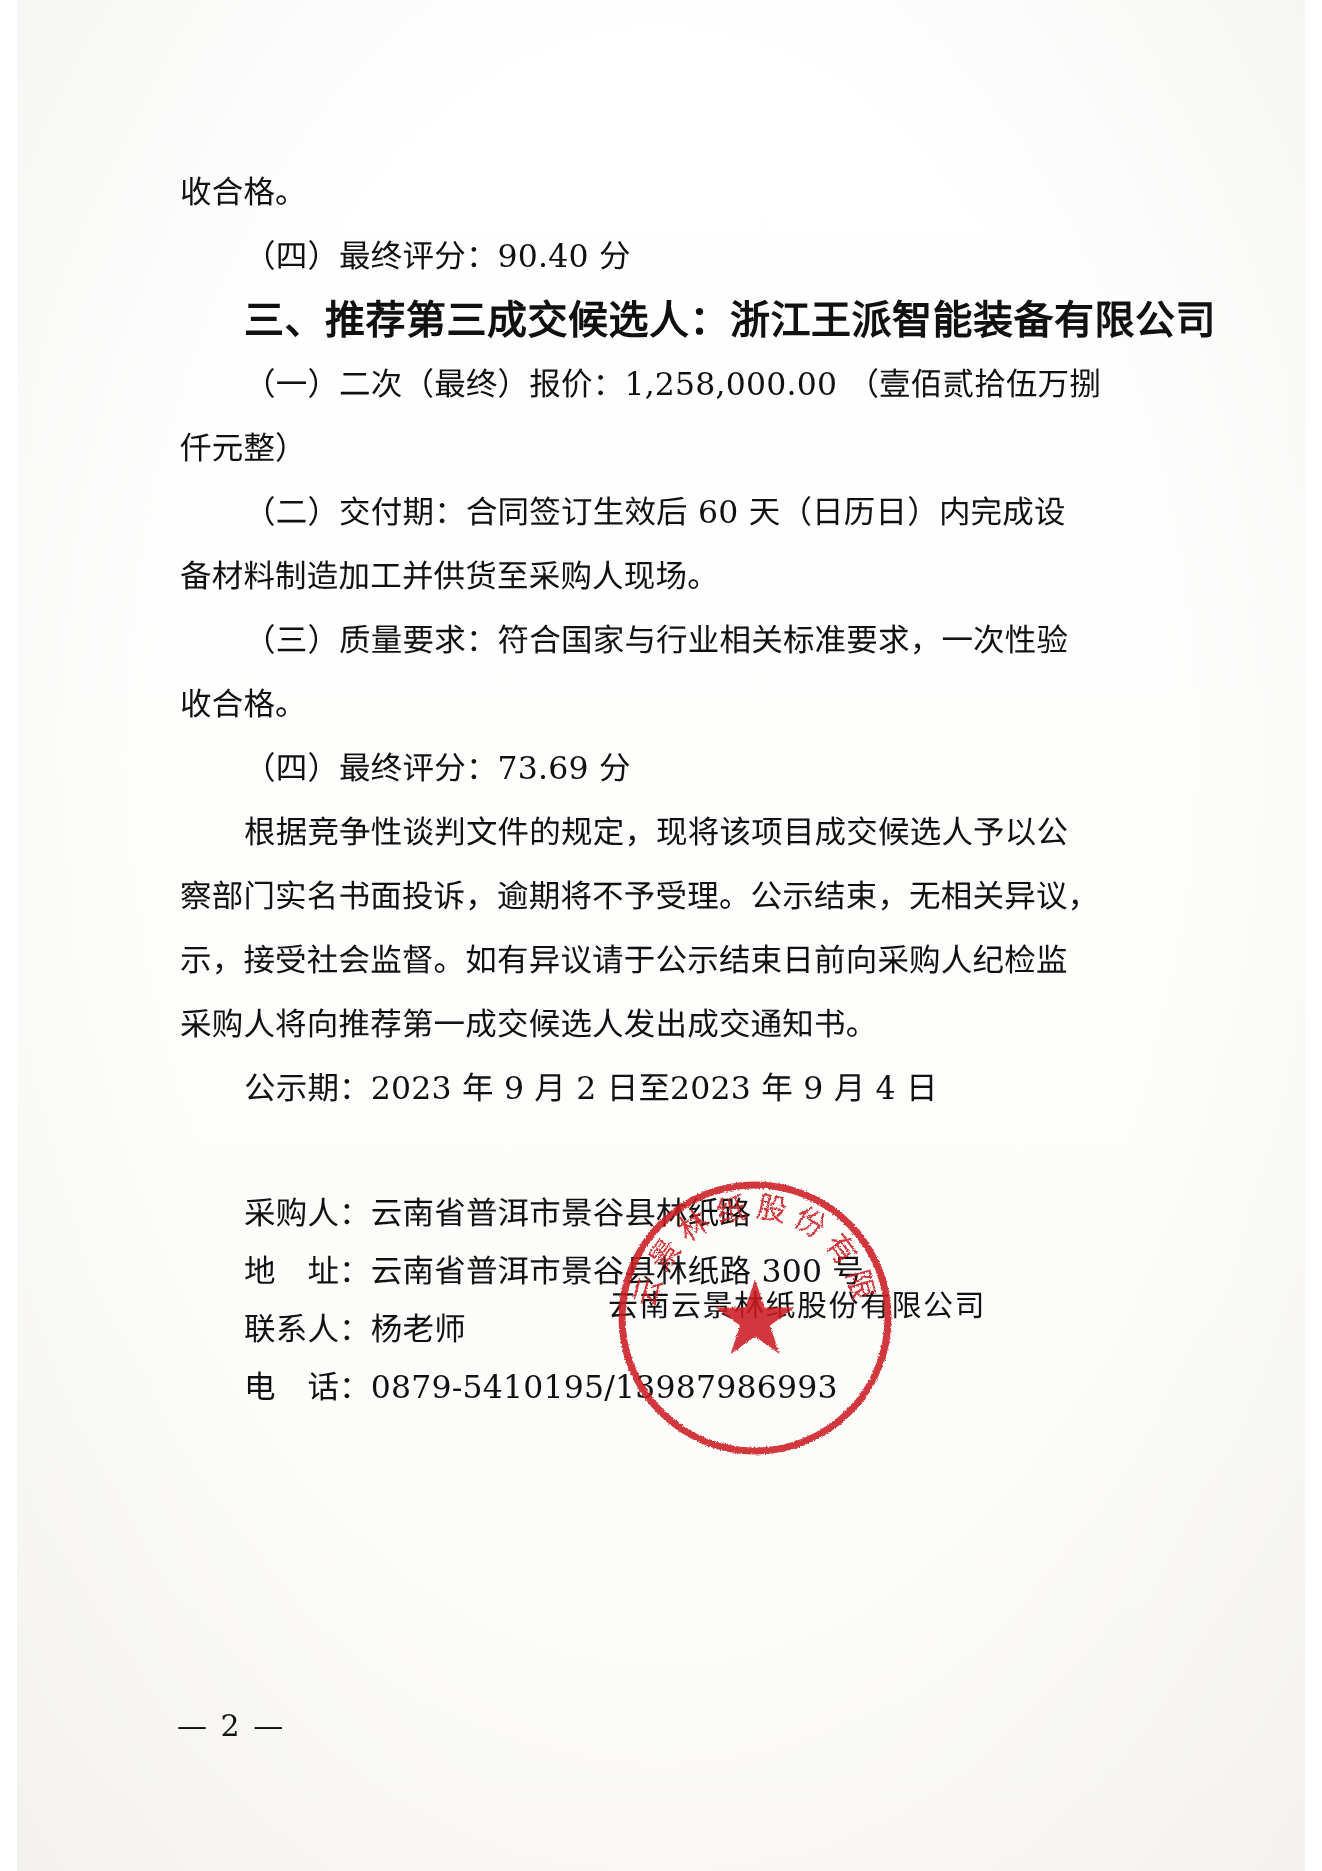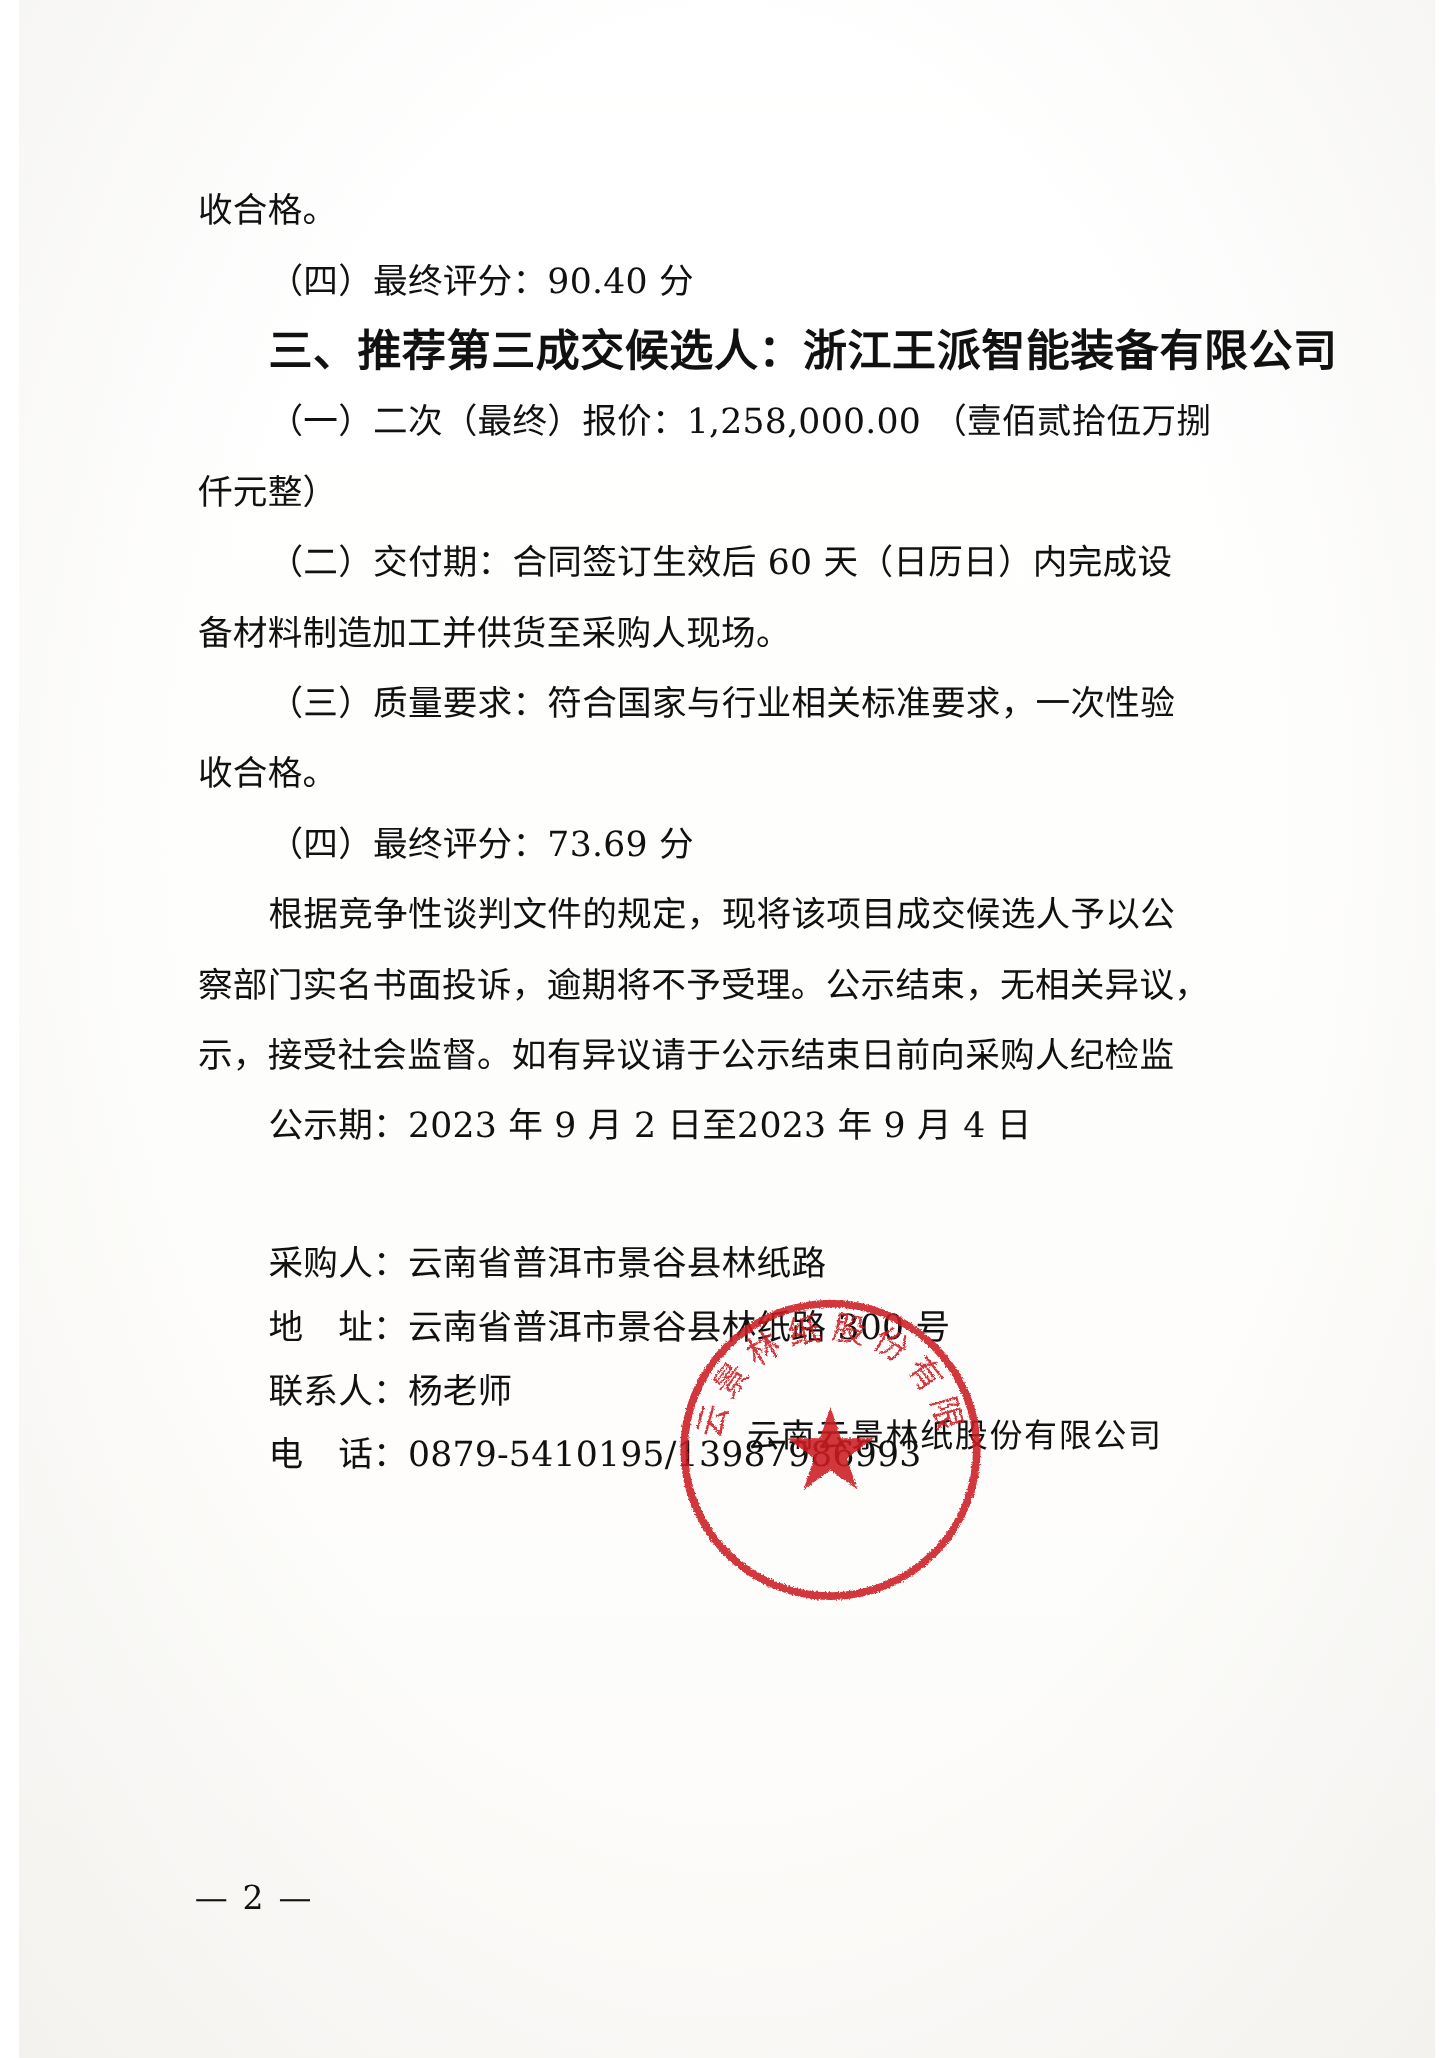--- a/index.html
+++ b/index.html
@@ -56,21 +56,21 @@
   }
   .contact-block .line {
     padding-left: 64px;
     line-height: 58px;
   }
   .sign-block {
     position: absolute;
     left: 520px;
     top: 1275px;
     width: 520px;
-    text-align: right;
+    text-align: center;
   }
   .sign-block .line {
     font-size: 30px;
     line-height: 62px;
     letter-spacing: 1.5px;
   }
   .sign-date {
     padding-left: 46px;
   }
   
@@ -116,20 +116,21 @@
     <div class="line">备材料制造加工并供货至采购人现场。</div>
 
     <div class="line indent">（三）质量要求：符合国家与行业相关标准要求，一次性验</div>
     <div class="line">收合格。</div>
 
     <div class="line indent">（四）最终评分：73.69 分</div>
 
     <div class="line indent">根据竞争性谈判文件的规定，现将该项目成交候选人予以公</div>
     <div class="line">察部门实名书面投诉，逾期将不予受理。公示结束，无相关异议，</div>
     <div class="line">示，接受社会监督。如有异议请于公示结束日前向采购人纪检监</div>
+    <div class="line">采购人将向推荐第一成交候选人发出成交通知书。</div>
 
     <div class="line indent">公示期：2023 年 9 月 2 日至2023 年 9 月 4 日</div>
 
     <div class="gap-line"></div>
 
     <div class="contact-block">
       <div class="line">采购人：云南省普洱市景谷县林纸路</div>
       <div class="line">地　址：云南省普洱市景谷县林纸路 300 号</div>
       <div class="line">联系人：杨老师</div>
       <div class="line">电　话：0879-5410195/13987986993</div>

